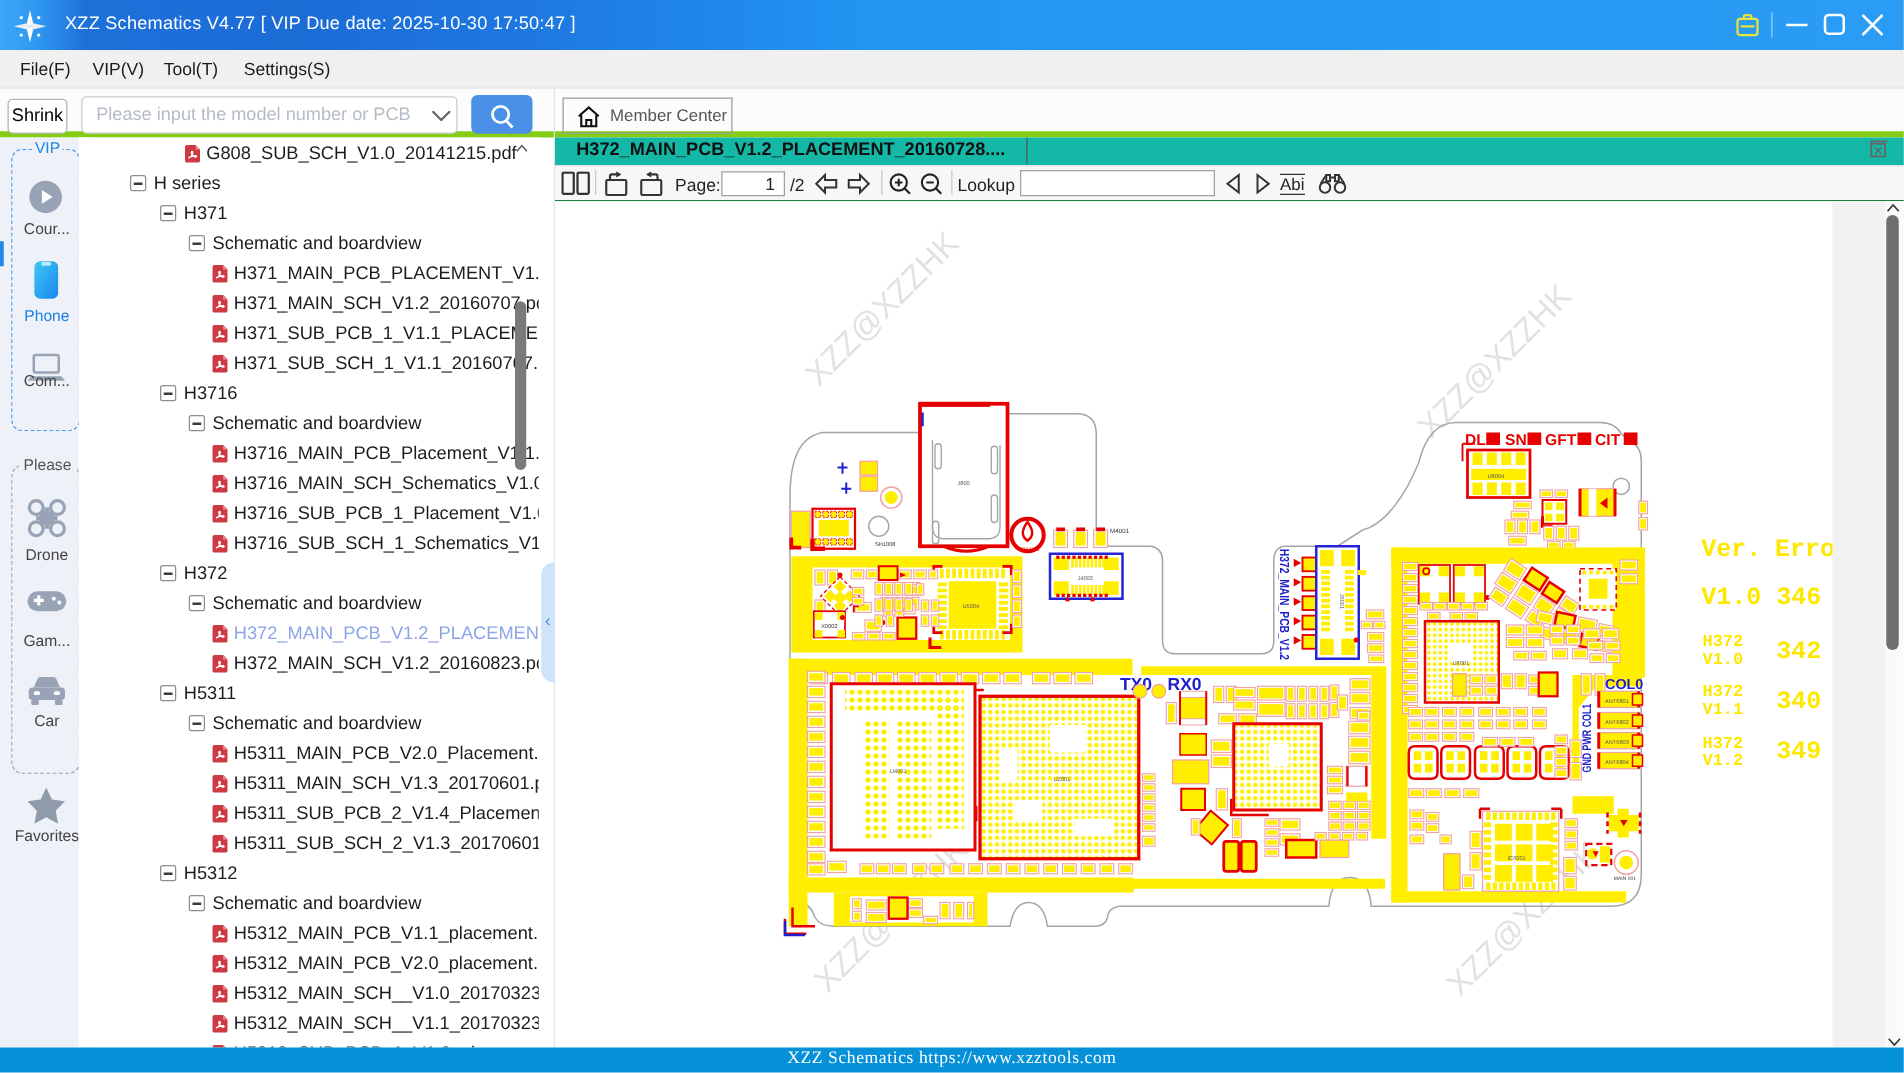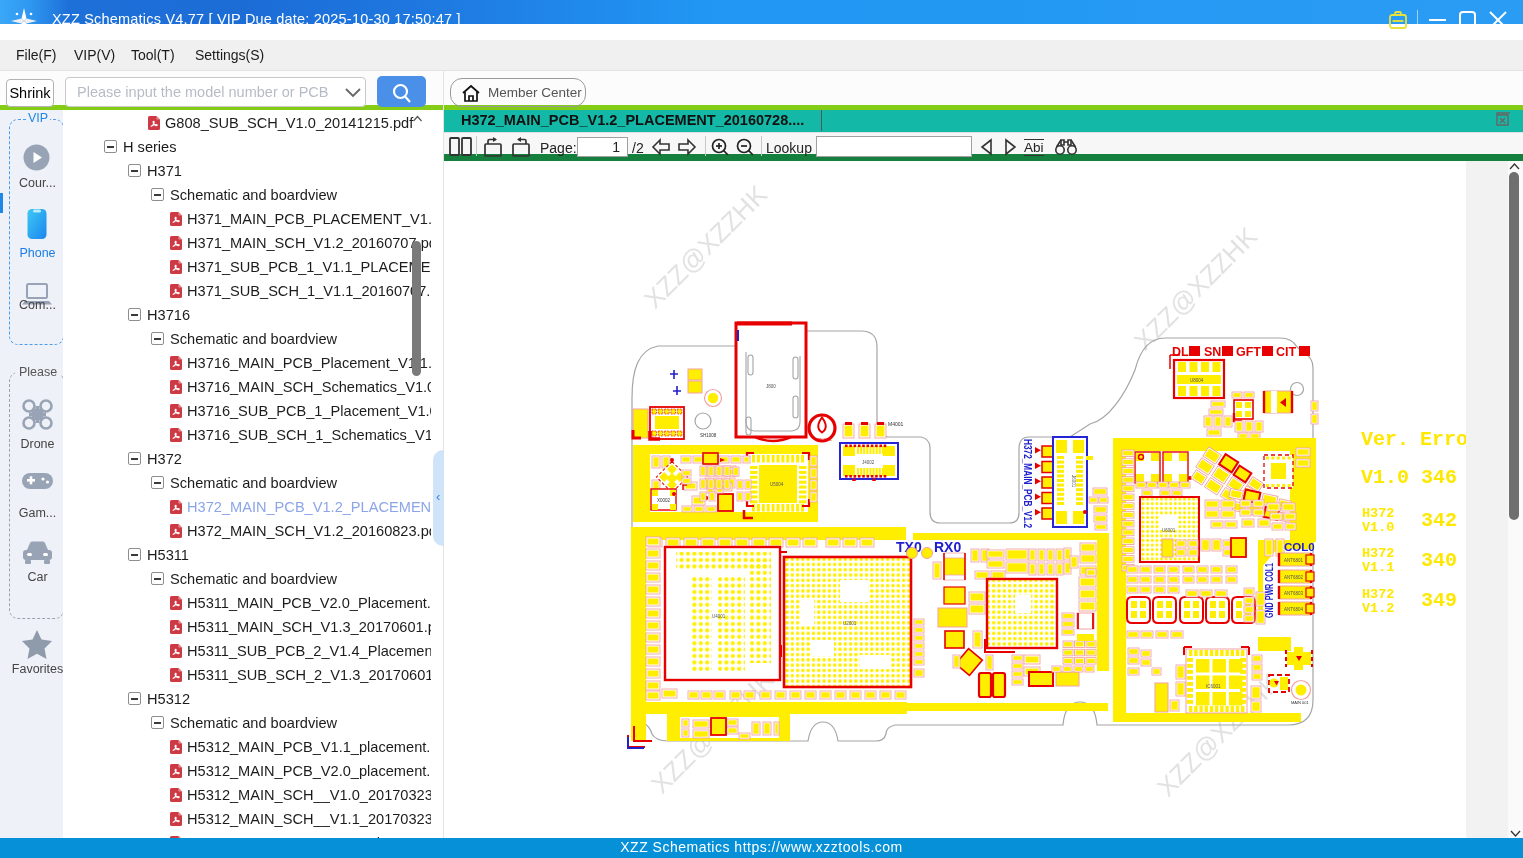--- a/index.html
+++ b/index.html
@@ -1,60 +1,60 @@
 <!DOCTYPE html>
 <html><head>
 <meta charset="utf-8">
 <style>
   * { margin:0; padding:0; box-sizing:border-box; }
   html,body { width:1523px; height:858px; overflow:hidden; font-family:"Liberation Sans", sans-serif; background:#fff; }
   .abs { position:absolute; }
   
-  #titlebar { position:absolute; left:0; top:0; width:1523px; height:24px;
+  #titlebar { position:absolute; left:0; top:0; width:1523px; height:40px;
     background:linear-gradient(90deg,#3aa7f9 0%,#2e97f0 2%,#1e70d9 4.5%,#1c6cd6 16%,#1e78e0 28%,#2196f3 46%,#2499f3 70%,#2b9cf4 100%);padding-left:26px; }
   #titletext { position:absolute; left:52px; top:11px; color:#fff; font-size:14.5px; letter-spacing:0.2px; }
   
   #menubar { position:absolute; left:0; top:40px; width:1523px; height:31px; background:#f0f0f0; border-bottom:1px solid #e2e2e2;}
   #menubar span { position:absolute; top:7px; font-size:14px; color:#1a1a1a; }
   
   #toolbar { position:absolute; left:0; top:71px; width:1523px; height:39px; background:#fcfcfc; border-bottom:5px solid #84cc16; }
   #shrinkbtn { position:absolute; left:6px; top:8px; width:48px; height:28px; border:1px solid #b3b3b3; border-radius:4px; background:#fff; font-size:14.5px; color:#000; text-align:center; line-height:26px; }
   #searchbox { position:absolute; left:65px; top:6px; width:301px; height:30px; border:1px solid #c9c9c9; border-radius:4px; background:#fff; }
   #searchbox .ph { position:absolute; left:11px; top:6px; font-size:14.5px; color:#b6bcc6; }
   #searchbtn { position:absolute; left:377px; top:5px; width:49px; height:31px; background:#4a90e9; border-radius:5px; }
-  #memberbtn { position:absolute; left:450px; top:7px; width:136px; height:29px; border:1px solid #9a9a9a; border-radius:12px; background:transparent; }
+  #memberbtn { position:absolute; left:450px; top:7px; width:136px; height:29px; border:1px solid #9a9a9a; border-radius:0; background:transparent; }
   #memberbtn span { position:absolute; left:37px; top:6px; font-size:13.5px; color:#555; white-space:nowrap; }
   
   #sidebar { position:absolute; left:0; top:110px; width:75px; height:728px; background:#eef1f7; }
   .dashbox { position:absolute; border-radius:9px; }
   .sblabel { position:absolute; width:75px; text-align:center; font-size:12.5px; color:#444; }
   
   #tree { position:absolute; left:63px; top:110px; width:368px; height:728px; background:#fff; overflow:hidden; }
   .trow { position:absolute; height:24px; font-size:14.6px; color:#1c1c1c; white-space:nowrap; line-height:24px; }
   .exp { position:absolute; width:13px; height:13px; border:1px solid #8e8e8e; border-radius:2px; background:#fff; }
   .exp:after { content:""; position:absolute; left:2px; top:5px; width:7px; height:1.6px; background:#3a3a3a; }
   .pdfico { position:absolute; width:14px; height:16px; }
   #treesplit { position:absolute; left:443px; top:71px; width:1px; height:767px; background:#e4e4e4; }
   
   #tabbar { position:absolute; left:444px; top:110px; width:1079px; height:23px; background:#14b8a6; border-bottom:1px solid #e0e0e0;}
   #tabtext { position:absolute; left:17px; top:2px; font-size:14.5px; font-weight:bold; color:#111; }
   #tabsep { position:absolute; left:377px; top:0px; width:1px; height:21px; background:#555; }
-  #pdftools { position:absolute; left:444px; top:133px; width:1079px; height:28px; background:#f7f7f7; border-bottom:7px solid #15803d; font-size:14px; color:#222; }
+  #pdftools { position:absolute; left:444px; top:133px; width:1079px; height:28px; background:#f7f7f7; border-bottom:1px solid #15803d; font-size:14px; color:#222; }
   .tool { position:absolute; top:4px; }
   .tsep { position:absolute; top:3px; width:1px; height:20px; background:#c9c9c9; }
   #pageinput { position:absolute; left:133px; top:4px; width:51px; height:20px; border:1px solid #a0a0a0; background:#fff; font-size:14px; text-align:right; line-height:19px; padding-right:7px;}
   #lookupinput { position:absolute; left:372px; top:3px; width:156px; height:21px; border:1px solid #a0a0a0; background:#fff; }
   
   #viewer { position:absolute; left:444px; top:161px; width:1079px; height:677px; background:#fff; }
   #pagegap { position:absolute; left:1466px; top:161px; width:42px; height:677px; background:#f2f2f2; }
   #vsb { position:absolute; left:1508px; top:161px; width:15px; height:677px; background:#fafafa; }
   #vsbthumb { position:absolute; left:1509px; top:172px; width:10px; height:348px; background:#6f6f6f; border-radius:5px; }
   
   #statusbar { position:absolute; left:0; top:838px; width:1523px; height:20px; background:#0590d8; }
-  #statusbar div { width:100%; text-align:center; font-family:Liberation Sans, sans-serif; font-size:14px; color:#fff; margin-top:1px; letter-spacing:0.5px;}
+  #statusbar div { width:100%; text-align:center; font-family:Liberation Serif, serif; font-size:14px; color:#fff; margin-top:1px; letter-spacing:0.5px;}
 </style>
 </head>
 <body>
 <div id="titlebar">
   <svg class="abs" style="left:10px;top:7px" width="28" height="28" viewBox="0 0 28 28">
     <path d="M14 1 L16.5 11.5 L14 14 L11.5 11.5 Z" fill="#fff"></path>
     <path d="M14 27 L16.5 16.5 L14 14 L11.5 16.5 Z" fill="#fff"></path>
     <path d="M1 14 L11.5 11.5 L14 14 L11.5 16.5 Z" fill="#eee"></path>
     <path d="M27 14 L16.5 11.5 L14 14 L16.5 16.5 Z" fill="#eee"></path>
     <circle cx="7" cy="7" r="1.3" fill="#fff"></circle>

